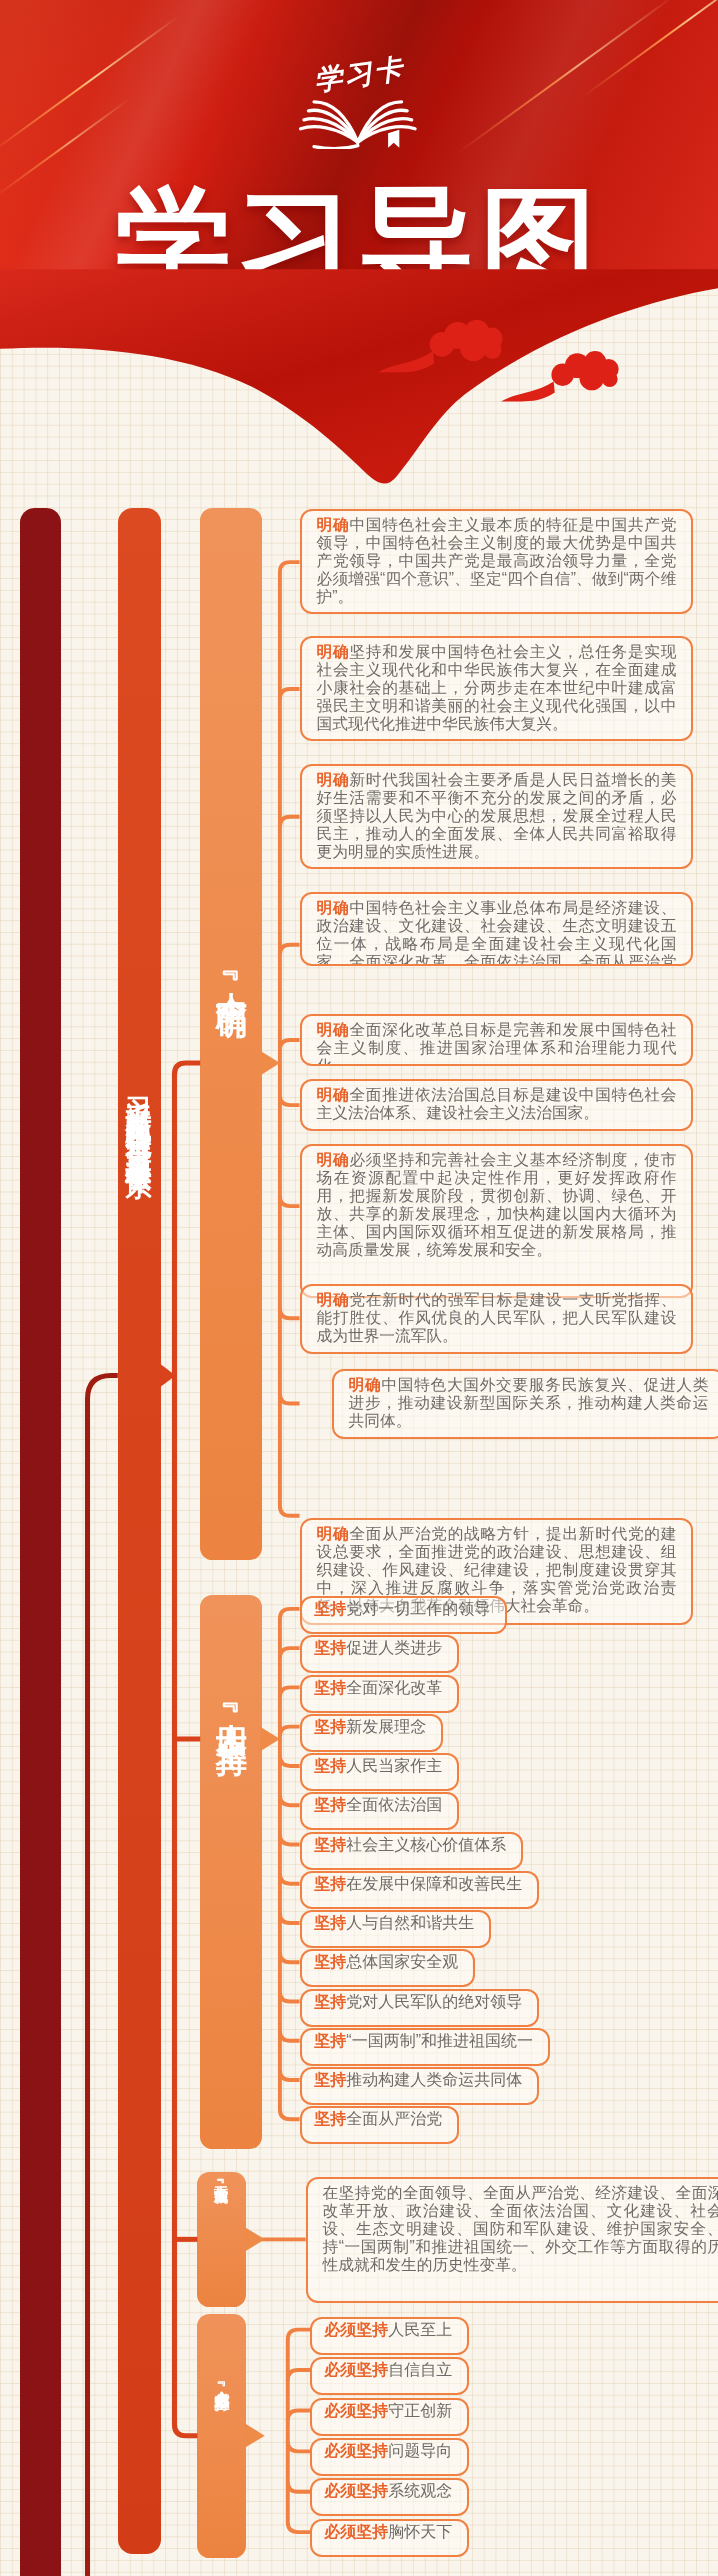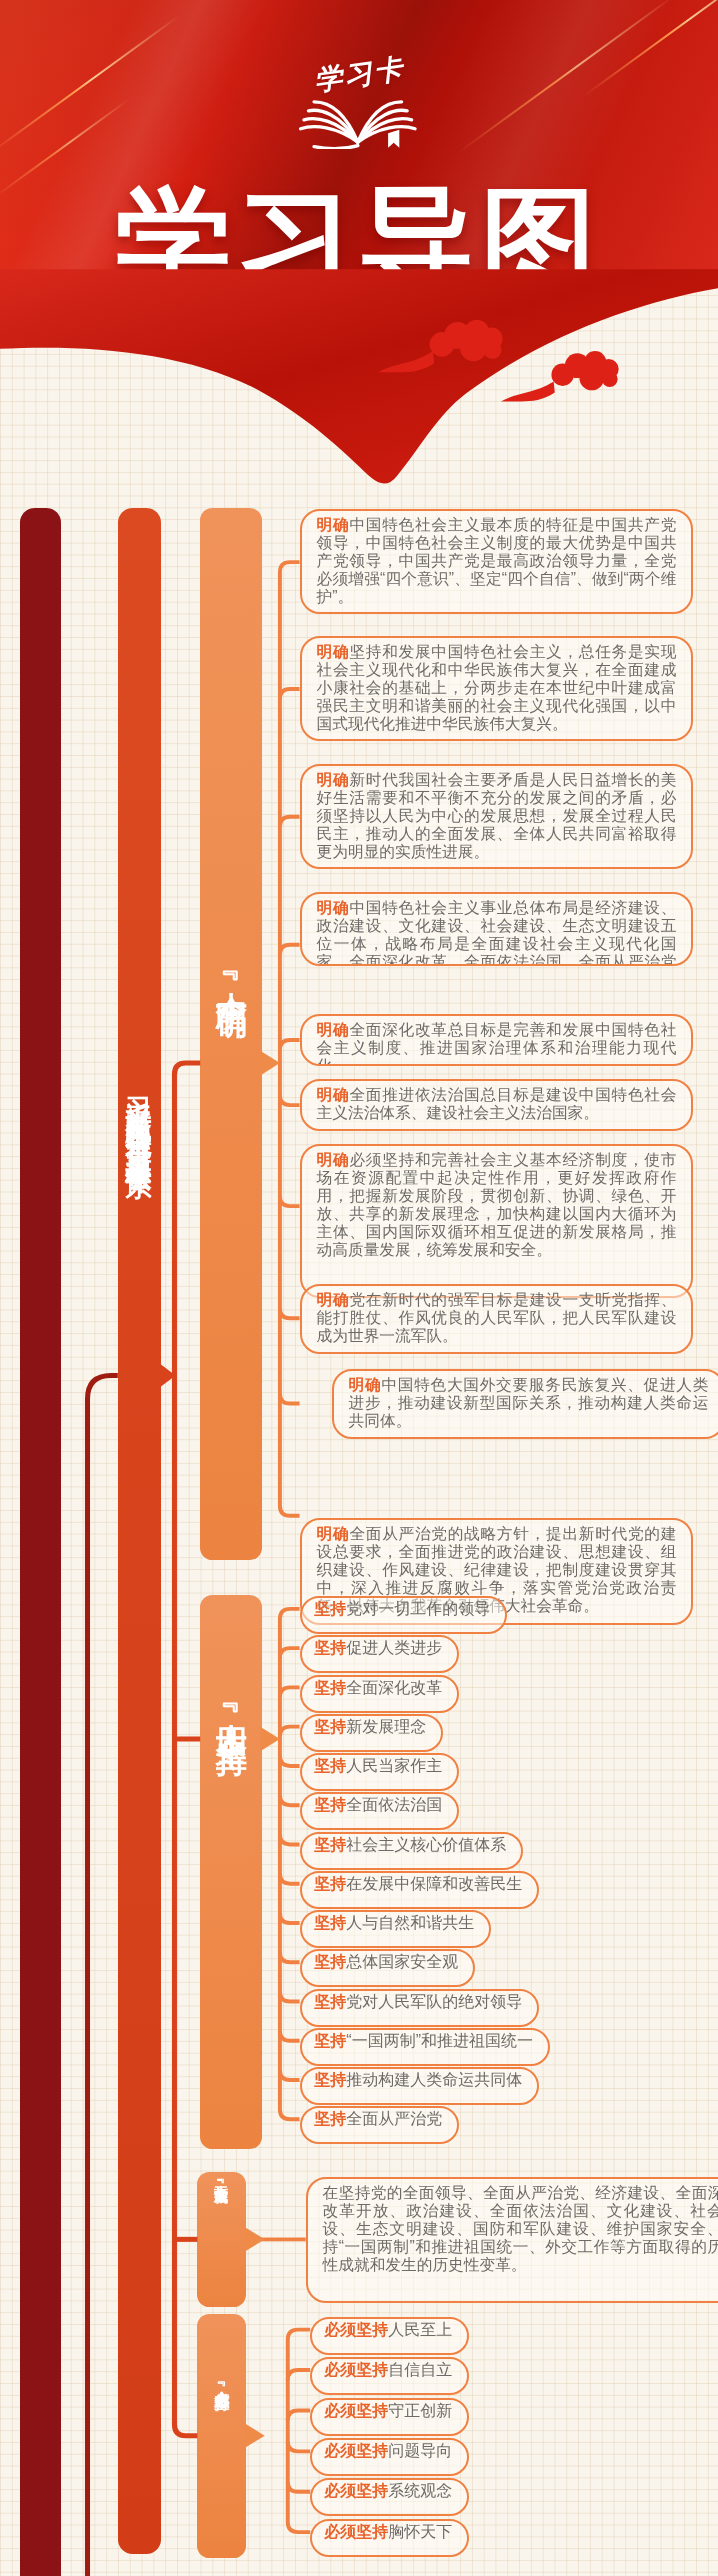--- a/index.html
+++ b/index.html
@@ -36,21 +36,21 @@
   
   #trunk-bar{left:19.6px;top:508px;width:41px;height:2068px;background:#8b1315;border-radius:14.6px 14.6px 0 0;}
   #main-bar{left:118px;top:508px;width:43px;height:2046px;border-radius:14.6px;
     background:linear-gradient(180deg,#db4a20,#d23d18);}
   .vtext{writing-mode:vertical-rl;text-orientation:mixed;color:#fff;font-weight:900;white-space:nowrap;}
   #main-bar .vtext{position:absolute;left:50%;transform:translateX(-50%);top:569px;
     font-size:26px;letter-spacing:3.9px;}
   .secbar{background:linear-gradient(180deg,#f0935a,#ec8340);border-radius:12.3px;}
   .secbar .vtext{position:absolute;left:50%;transform:translateX(-50%);}
   
-  .box{left:300px;box-sizing:border-box;border:2.8px solid #f08142;border-radius:20px;
+  .box{left:300px;box-sizing:border-box;border:2.8px solid #f08142;border-radius:12px;
     background:rgba(255,253,247,.50);color:#6e6a67;overflow:hidden;}
   .box.big{width:393px;padding:5px 14.6px;font-size:15.7px;line-height:18px;
     text-align:justify;word-break:break-all;overflow-wrap:anywhere;}
   .box.line{height:38px;padding:0 14.6px 0 12.3px;font-size:16px;line-height:21px;white-space:nowrap;}
   .kw{color:#e9632b;font-weight:bold;}
   svg{display:block;}
   #connectors{left:0;top:0;pointer-events:none;}
 </style>
 </head>
 <body>

